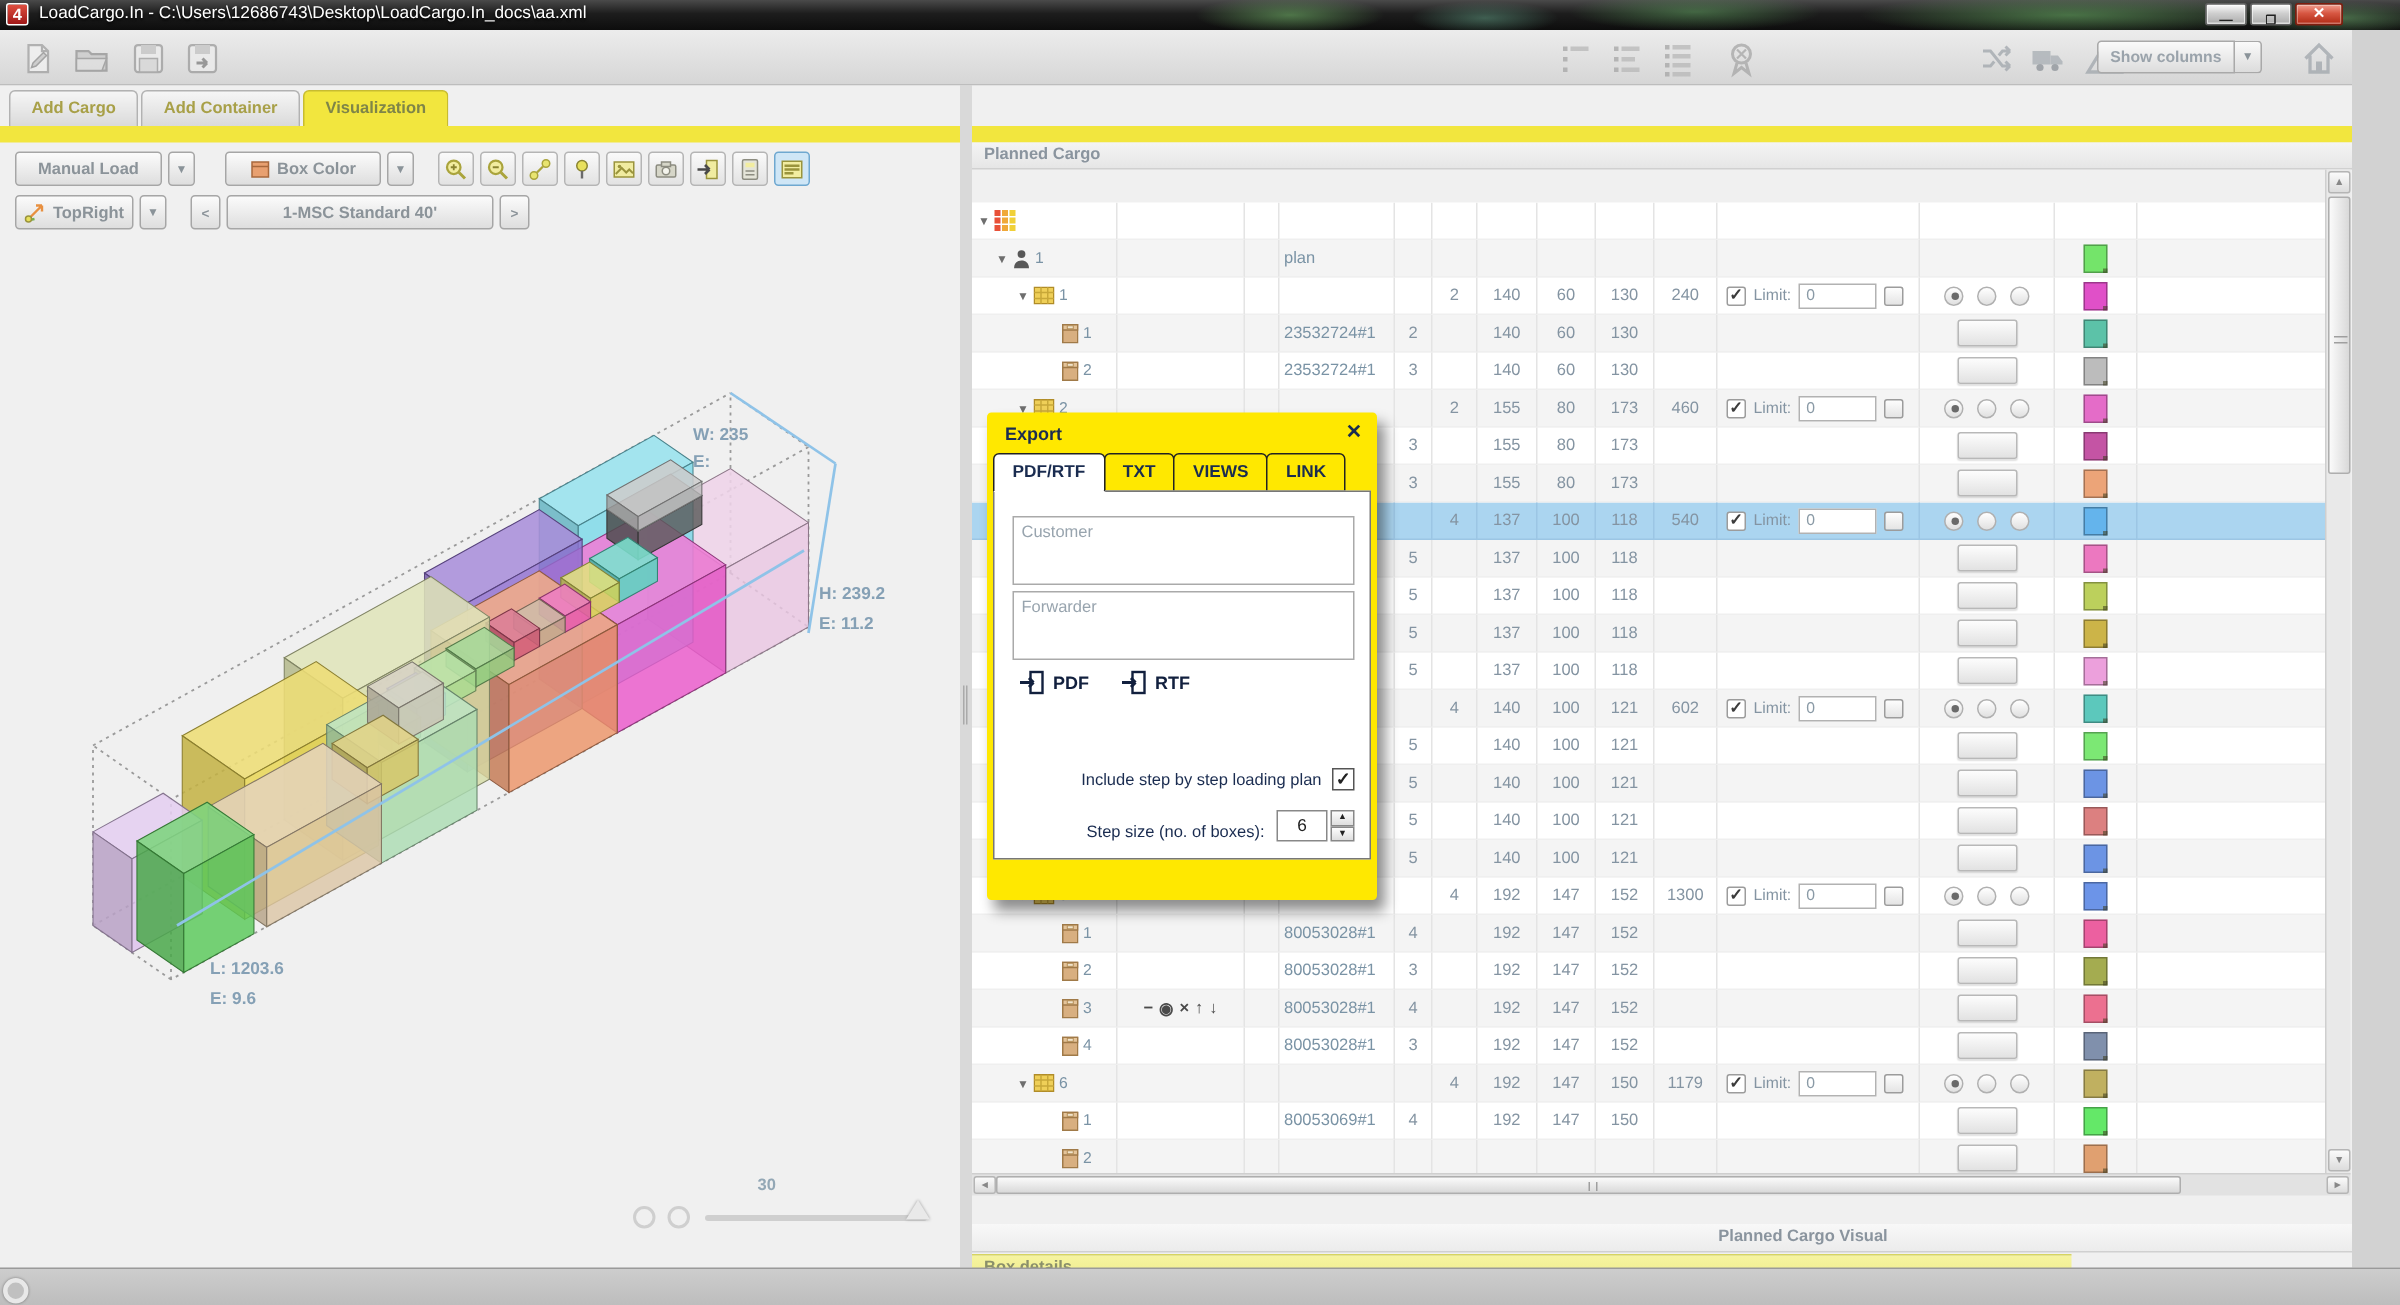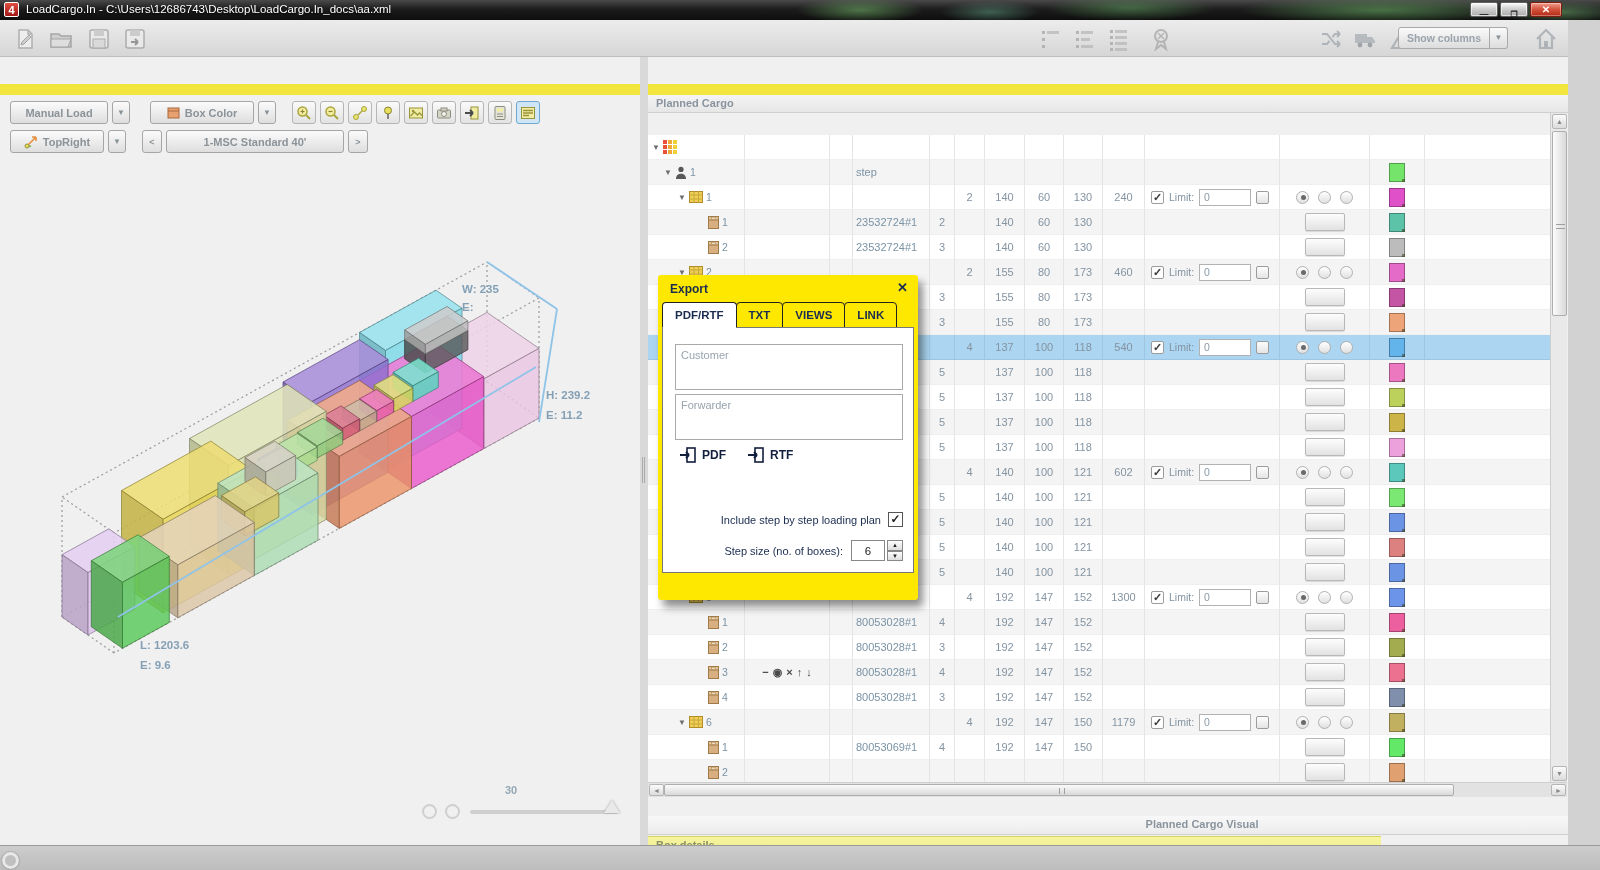--- a/index.html
+++ b/index.html
@@ -130,21 +130,21 @@
   .dlg-tabs { position:absolute; left:4px; top:27px; height:26px; display:flex; }
   .dlg-tab { height:26px; border:1px solid #222; border-radius:4px 4px 0 0; margin-right:-1px; font-size:11.5px; font-weight:bold;
     color:#1a2c50; text-align:center; line-height:24px; background:#FFE800; padding:0 12px; }
   .dlg-tab.active { background:#fff; border-bottom:1px solid #fff; z-index:3; position:relative; }
   #dlg-content { position:absolute; left:4px; top:52px; width:252px; height:246px; background:#fff; border:1px solid #777; }
   .dlg-field { position:absolute; left:12px; width:228px; height:46px; border:1px solid #aaa; font-size:11px; color:#444;
     padding:4px 5px; resize:none; font-family:"Liberation Sans",sans-serif; background:#fff; }
   .dlg-field::placeholder { color:#98a4ae; }
   .dlg-btn { position:absolute; top:118px; display:flex; align-items:center; gap:5px; font-size:12px; font-weight:bold; color:#12203e; }
   #dlg-check-row { position:absolute; right:10px; top:184px; display:flex; align-items:center; gap:7px; font-size:11px; color:#1a2c50; }
-  #dlg-step-row { position:absolute; right:10px; top:212px; display:flex; align-items:center; gap:8px; font-size:11px; color:#1a2c50; }
+  #dlg-step-row { position:absolute; right:10px; top:212px; display:flex; align-items:flex-end; gap:8px; font-size:11px; color:#1a2c50; }
   #dlg-check { width:15px; height:15px; border:1px solid #555; background:#fff; font-size:12px; font-weight:bold; color:#222; line-height:13px; text-align:center; }
   #step-input { width:34px; height:21px; border:1px solid #888; font-size:11.5px; text-align:center; color:#222; font-family:"Liberation Sans",sans-serif; }
   #step-spin { display:inline-flex; flex-direction:column; margin-left:-6px; }
   #step-spin span { width:16px; height:10.5px; border:1px solid #888; background:linear-gradient(#fdfdfd,#dedede); font-size:6px;
     text-align:center; line-height:9px; color:#222; }
 </style>
 </head>
 <body>
 
 <div id="app">
@@ -237,20 +237,25 @@
       <span class="arr">▼</span>
     </div>
     <span class="tb-icon" style="left:1533px">
       <svg viewBox="0 0 26 26">
           <path d="M4 13L13 4l9 9M7 11v11h12V11" fill="none" stroke="#a0a6ac" stroke-width="2.2"></path>
           <rect x="11" y="15" width="4" height="7" fill="#a0a6ac"></rect>
         </svg></span>
   </div>
 
   <div id="left-panel">
+    <div class="tabs" id="left-tabs">
+        <div class="tab l-inactive">Add Cargo</div>
+        <div class="tab l-inactive">Add Container</div>
+        <div class="tab active">Visualization</div>
+      </div>
     <div class="ystrip" style="width:640px"></div>
 
     <div class="ctl-row" style="top:44px">
       <span class="btn" style="width:98px">Manual Load</span>
       <span class="btn arrow">▼</span>
       <span style="width:12px"></span>
       <span class="btn" style="width:104px">
         <svg width="13" height="13" viewBox="0 0 13 13">
             <rect x="1" y="2" width="11" height="10" fill="#e8a070" stroke="#a8683c"></rect>
             <line x1="1" y1="5" x2="12" y2="5" stroke="#a8683c"></line>
@@ -315,21 +320,21 @@
         </span>
       <span class="icon-btn hl">
           <svg width="16" height="16" viewBox="0 0 16 16">
             <rect x="1.5" y="2.5" width="13" height="11" fill="#f2eda0" stroke="#9a943c"></rect>
             <path d="M3 5.5h10M3 8h10M3 10.5h6" stroke="#9a943c" stroke-width="1.6"></path>
           </svg>
         </span>
     </div>
 
     <div class="ctl-row" style="top:73px">
-      <span class="btn" style="width:94px">
+      <span class="btn" style="width:79px">
         <svg width="14" height="14" viewBox="0 0 14 14">
             <path d="M2 12L12 2m0 0h-4m4 0v4" stroke="#e89040" stroke-width="1.6" fill="none"></path>
             <path d="M2 12l5-1" stroke="#78b050" stroke-width="1.6"></path>
             <circle cx="3" cy="11" r="2" fill="#e8e05c" stroke="#9a943c"></circle>
           </svg>
         <span>TopRight</span>
         </span>
       <span class="btn arrow">▼</span>
       <span style="width:8px"></span>
       <span class="btn" style="width:20px;font-size:9px">&lt;</span>
@@ -489,21 +494,21 @@
               <span class="tri">▼</span>
               <svg width="12" height="13" viewBox="0 0 12 13">
                 <circle cx="6" cy="3.4" r="2.6" fill="#585858"></circle>
                 <path d="M1 13c0-3.6 2.2-5.3 5-5.3s5 1.7 5 5.3z" fill="#585858"></path>
               </svg>
               <span class="nlbl">1</span>
             </span>
           </div>
           <div class="cell"></div>
           <div class="cell"></div>
-          <div class="cell mark">step</div>
+          <div class="cell mark">plan</div>
           <div class="cell num"></div>
           <div class="cell num"></div>
           <div class="cell num"></div>
           <div class="cell num"></div>
           <div class="cell num"></div>
           <div class="cell num"></div>
           <div class="cell"></div>
           <div class="cell"></div>
           <div class="cell" style="justify-content:center">
             <span class="swatch" style="background:#74E46A"></span>

